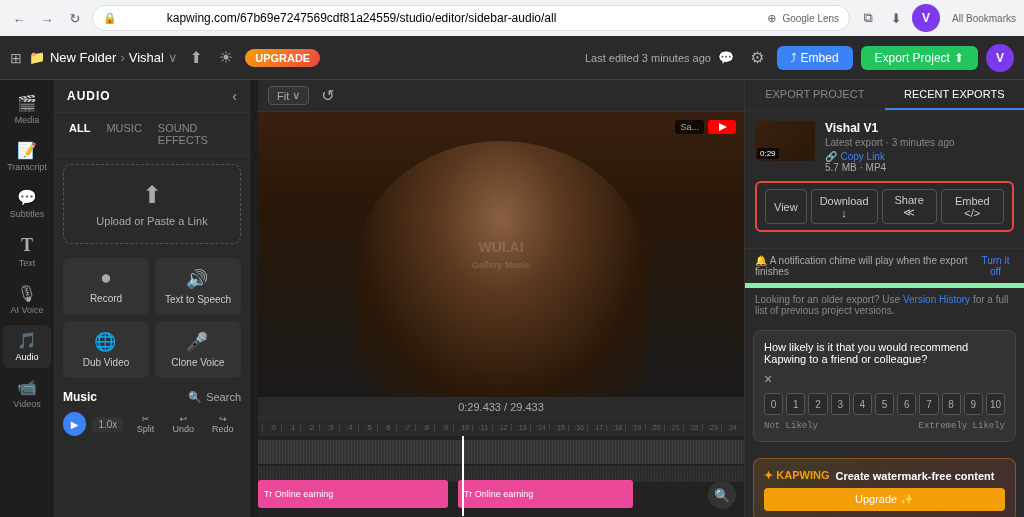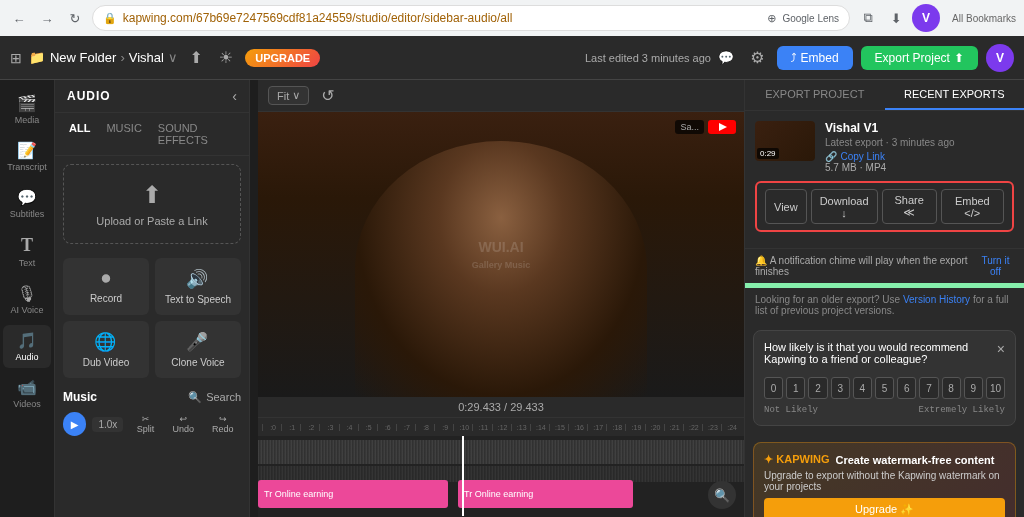--- a/index.html
+++ b/index.html
@@ -2,21 +2,21 @@
 <html><head>
   <meta charset="utf-8">
   <style>
     * { margin: 0; padding: 0; box-sizing: border-box; }
     body { font-family: -apple-system, BlinkMacSystemFont, 'Segoe UI', Arial, sans-serif; background: #1a1a1a; color: #fff; width: 1024px; height: 517px; overflow: hidden; font-size: 12px; }
 
     
     .browser-chrome { background: #f1f3f4; height: 36px; display: flex; align-items: center; padding: 0 8px; gap: 6px; }
     .browser-nav-btn { width: 22px; height: 22px; border-radius: 50%; border: none; background: transparent; cursor: pointer; display: flex; align-items: center; justify-content: center; color: #5f6368; font-size: 13px; }
     .browser-url-bar { flex: 1; height: 26px; background: #fff; border-radius: 13px; display: flex; align-items: center; padding: 0 10px; gap: 6px; font-size: 12px; color: #333; border: 1px solid #ddd; }
-    .browser-url-text { flex: 1; color: #a16207; font-size: 12px; }
+    .browser-url-text { flex: 1; color: #000000; font-size: 12px; margin-left: 44px; }
     .browser-actions { display: flex; gap: 4px; align-items: center; }
     .browser-action-btn { width: 24px; height: 24px; border-radius: 50%; border: none; background: transparent; cursor: pointer; display: flex; align-items: center; justify-content: center; color: #5f6368; font-size: 13px; }
 
     
     .app-container { display: flex; flex-direction: column; height: calc(517px - 36px); background: #1e1e1e; }
 
     
     .top-bar { height: 44px; background: #2a2a2a; display: flex; align-items: center; padding: 0 10px; gap: 8px; border-bottom: 1px solid #444; flex-shrink: 0; }
     .top-bar-left { display: flex; align-items: center; gap: 8px; flex: 1; }
     .grid-icon { color: #aaa; font-size: 14px; }
@@ -389,21 +389,21 @@
         <button class="turn-off-btn">Turn it off</button>
       </div>
 
       <div class="version-history">
         <span>Looking for an older export? Use</span>
         <span class="version-link">Version History</span>
         <span>for a full list of previous project versions.</span>
       </div>
 
       <div class="survey-card">
-        <div style="display:flex;justify-content:space-between;align-items:flex-start;">
+        <div style="display:flex;justify-content:space-between;align-items:flex-start;flex-direction:column;">
           <div class="survey-title">How likely is it that you would recommend Kapwing to a friend or colleague?</div>
           <button class="survey-close">×</button>
         </div>
         <div class="survey-scale">
           <div class="survey-num">0</div>
           <div class="survey-num">1</div>
           <div class="survey-num">2</div>
           <div class="survey-num">3</div>
           <div class="survey-num">4</div>
           <div class="survey-num">5</div>
@@ -417,19 +417,18 @@
           <span>Not Likely</span>
           <span>Extremely Likely</span>
         </div>
       </div>
 
       <div class="upgrade-card">
         <div class="upgrade-card-header">
           <span class="kapwing-logo">✦ KAPWING</span>
           <span style="font-size:11px;font-weight:bold;color:#fff;">Create watermark-free content</span>
         </div>
-        <div class="upgrade-card-text">Upgrade to export without the Kapwing watermark on your projects</div>
         <button class="upgrade-card-btn">Upgrade ✨</button>
       </div>
     </div>
 
   </div>
 </div>
 
 </body></html>

